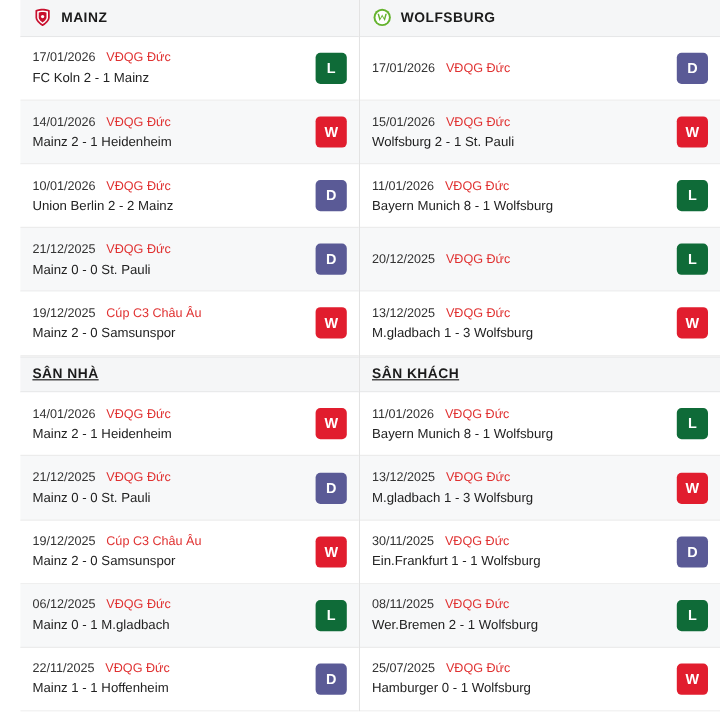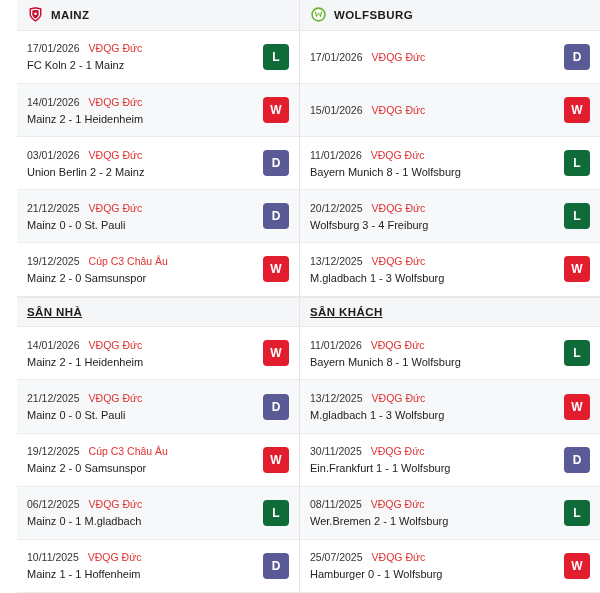--- a/index.html
+++ b/index.html
@@ -140,21 +140,21 @@
           <span class="comp">VĐQG Đức</span>
         </div>
         <div class="teams">Mainz 2 - 1 Heidenheim</div>
       </div>
       <div class="result-badge result-W">W</div>
     </div>
 
     <div class="match-row">
       <div class="match-info">
         <div class="meta-line">
-          <span class="date">03/01/2026</span>
+          <span class="date">10/01/2026</span>
           <span class="comp">VĐQG Đức</span>
         </div>
         <div class="teams">Union Berlin 2 - 2 Mainz</div>
       </div>
       <div class="result-badge result-D">D</div>
     </div>
 
     <div class="match-row alt">
       <div class="match-info">
         <div class="meta-line">
@@ -221,21 +221,21 @@
           <span class="comp">VĐQG Đức</span>
         </div>
         <div class="teams">Mainz 0 - 1 M.gladbach</div>
       </div>
       <div class="result-badge result-L">L</div>
     </div>
 
     <div class="match-row">
       <div class="match-info">
         <div class="meta-line">
-          <span class="date">10/11/2025</span>
+          <span class="date">22/11/2025</span>
           <span class="comp">VĐQG Đức</span>
         </div>
         <div class="teams">Mainz 1 - 1 Hoffenheim</div>
       </div>
       <div class="result-badge result-D">D</div>
     </div>
 
   </div>
 
   <div class="column right">
@@ -258,20 +258,21 @@
       </div>
       <div class="result-badge result-D">D</div>
     </div>
 
     <div class="match-row alt">
       <div class="match-info">
         <div class="meta-line">
           <span class="date">15/01/2026</span>
           <span class="comp">VĐQG Đức</span>
         </div>
+        <div class="teams">Wolfsburg 2 - 1 St. Pauli</div>
       </div>
       <div class="result-badge result-W">W</div>
     </div>
 
     <div class="match-row">
       <div class="match-info">
         <div class="meta-line">
           <span class="date">11/01/2026</span>
           <span class="comp">VĐQG Đức</span>
         </div>
@@ -279,21 +280,20 @@
       </div>
       <div class="result-badge result-L">L</div>
     </div>
 
     <div class="match-row alt">
       <div class="match-info">
         <div class="meta-line">
           <span class="date">20/12/2025</span>
           <span class="comp">VĐQG Đức</span>
         </div>
-        <div class="teams">Wolfsburg 3 - 4 Freiburg</div>
       </div>
       <div class="result-badge result-L">L</div>
     </div>
 
     <div class="match-row">
       <div class="match-info">
         <div class="meta-line">
           <span class="date">13/12/2025</span>
           <span class="comp">VĐQG Đức</span>
         </div>

